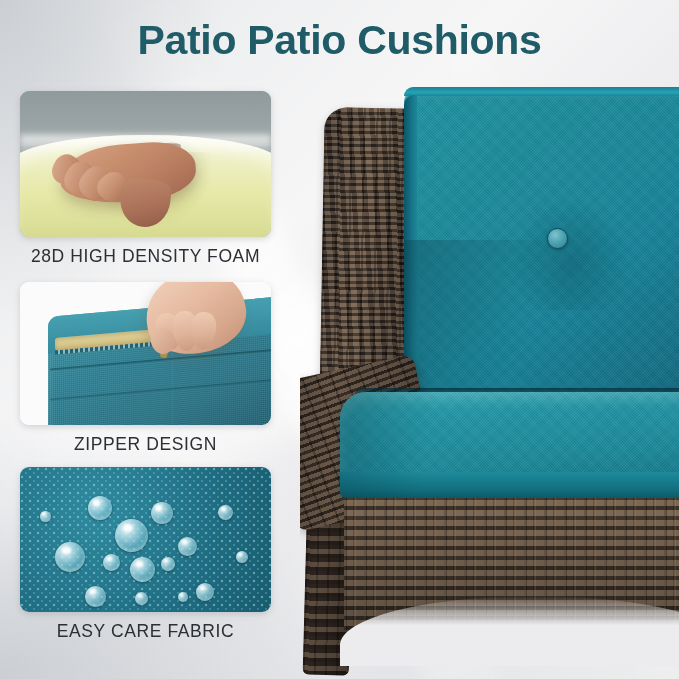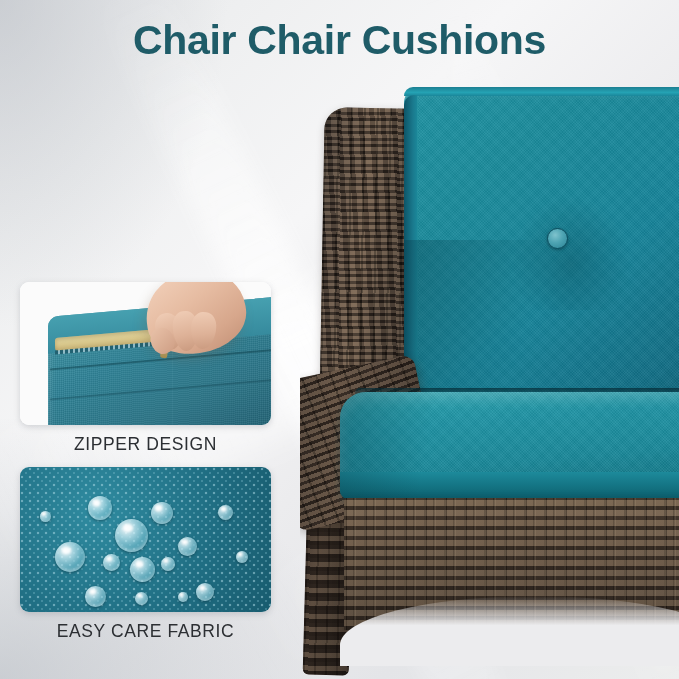--- a/index.html
+++ b/index.html
@@ -433,22 +433,41 @@
 
 <div id="infographic">
 
   <div class="bg-streak streak-a"></div>
   <div class="bg-streak streak-b"></div>
   <div class="bg-streak streak-c"></div>
   <div class="bg-streak streak-d"></div>
   <div class="shade-tl"></div>
   <div class="shade-bl"></div>
 
-  <div class="page-title">Chair Chair Cushions</div>
-
+  <div class="page-title">Patio Patio Cushions</div>
+
+  <div class="feature" id="feature-foam">
+    <div class="feature-frame">
+      <div class="foam-scene">
+        <div class="foam-sky"></div>
+        <div class="foam-body"></div>
+        <div class="foam-hl"></div>
+        <div class="foam-dent"></div>
+        <div class="hand-arm"></div>
+        <div class="hand-wrist-band"></div>
+        <div class="hand-palm"></div>
+        <div class="finger f1"></div>
+        <div class="finger f2"></div>
+        <div class="finger f3"></div>
+        <div class="finger f4"></div>
+        <div class="hand-thumb"></div>
+      </div>
+    </div>
+    <div class="feature-label">28D HIGH DENSITY FOAM</div>
+  </div>
 
   <div class="feature" id="feature-fabric">
     <div class="feature-frame">
       <div class="fab-scene">
         <div class="fab-weave"></div>
         <div id="bead-layer">
             <div class="bead" style="left: 14%; top: 52%; width: 30px; height: 30px;"></div>
             <div class="bead" style="left: 27%; top: 20%; width: 24px; height: 24px;"></div>
             <div class="bead" style="left: 38%; top: 36%; width: 33px; height: 33px;"></div>
             <div class="bead" style="left: 52%; top: 24%; width: 22px; height: 22px;"></div>

